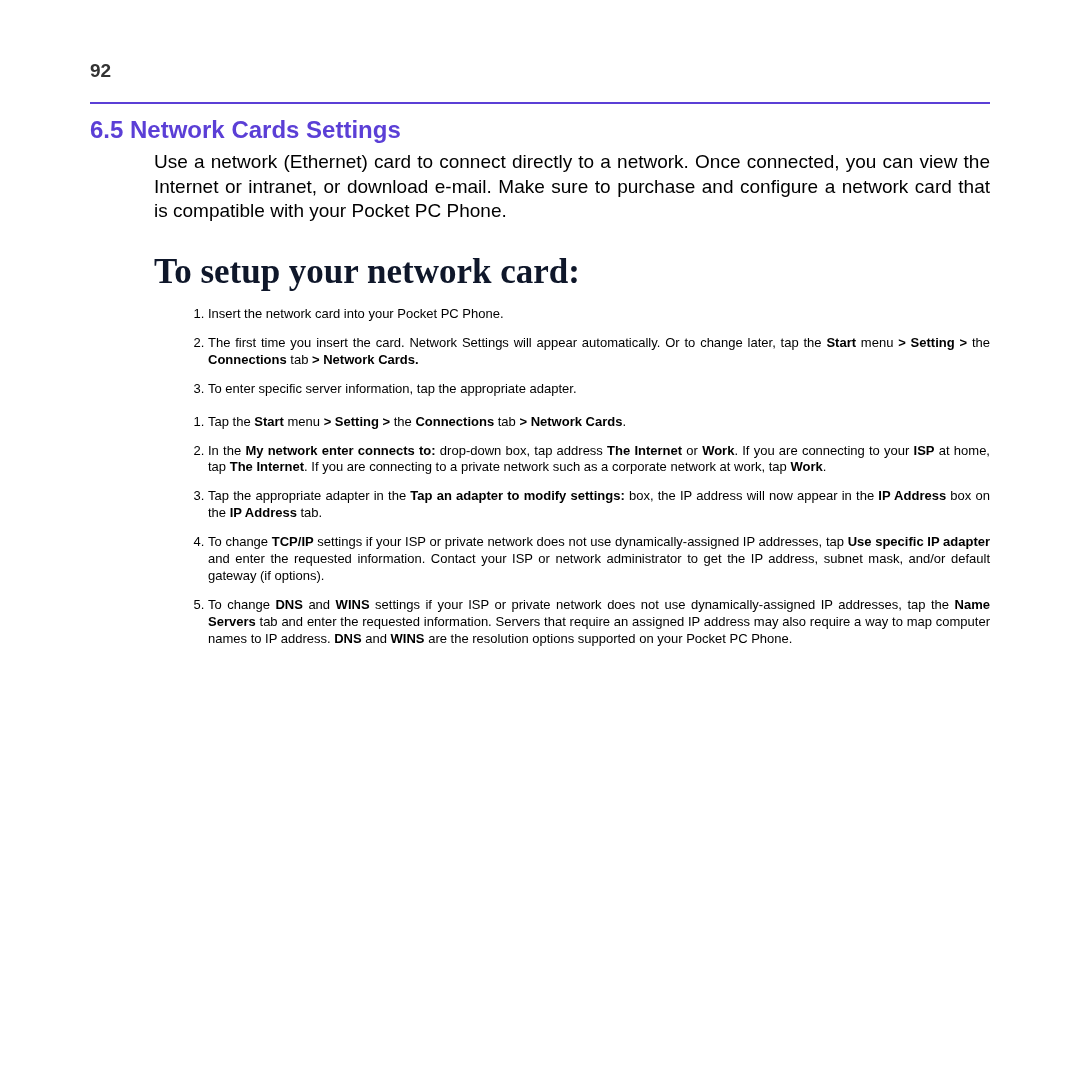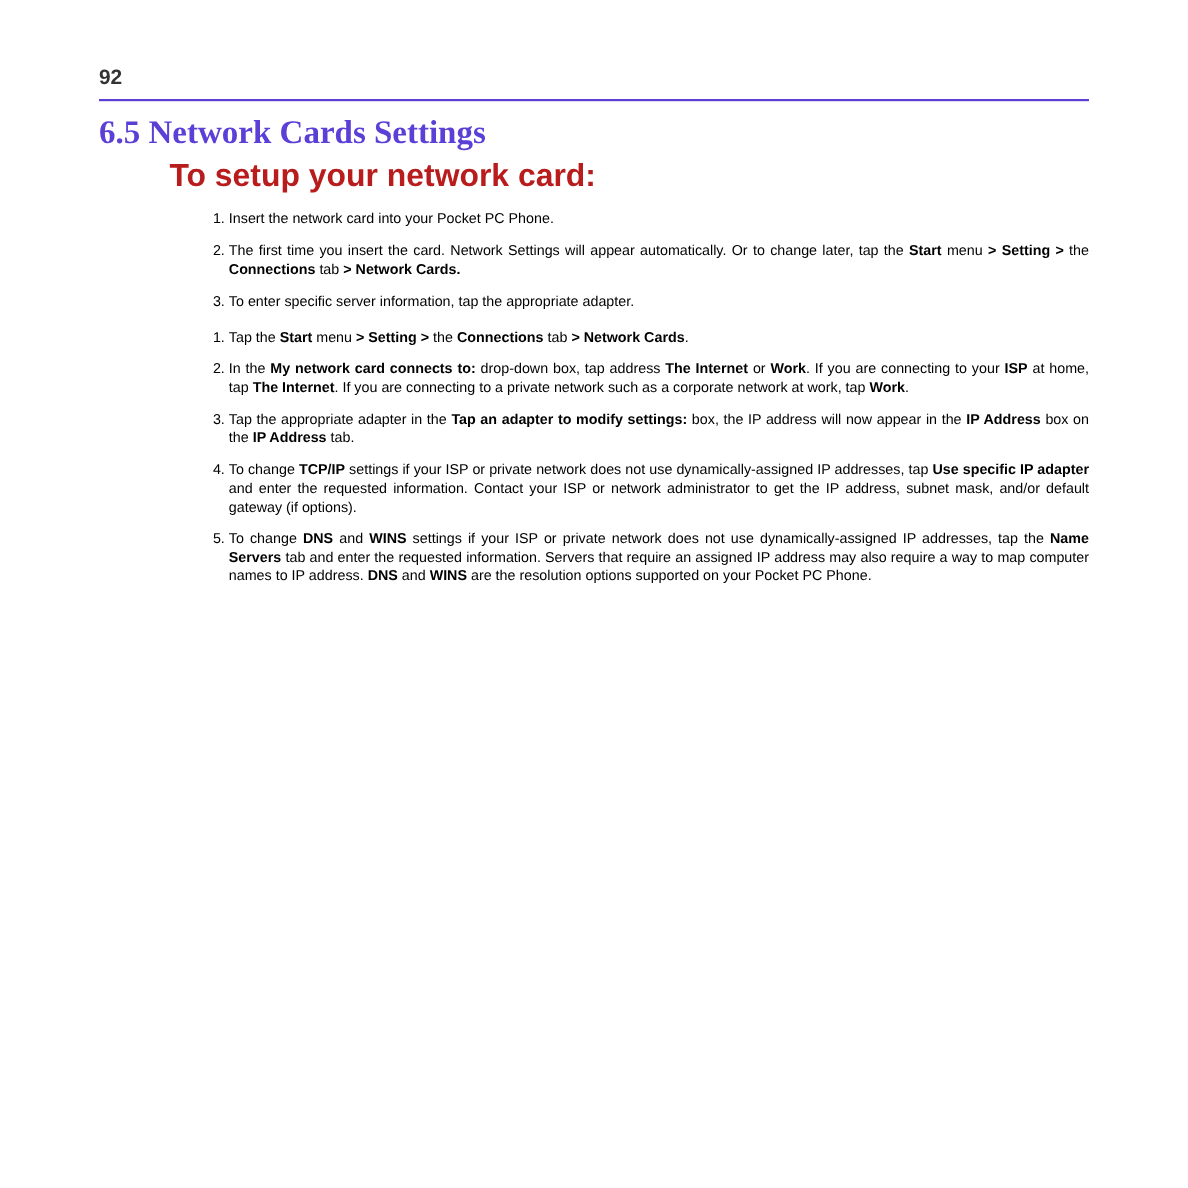--- a/index.html
+++ b/index.html
@@ -12,53 +12,53 @@
     color: #000000;
   }
   .page {
     padding: 60px 90px 40px 90px;
   }
   .running-head {
     display: flex;
     align-items: baseline;
     gap: 18px;
     border-bottom: 2px solid #5b3fd6;
-    padding-bottom: 8px;
+    padding-bottom: 20px;
     margin-bottom: 12px;
     text-align: right;
   }
   .page-number {
     font-weight: bold;
     font-size: 19px;
     color: #333;
   }
   .manual-title {
     font-weight: bold;
     font-size: 19px;
     color: #555;
     font-family: "Trebuchet MS", Verdana, sans-serif;
   }
   .section-heading {
     color: #5b3fd6;
-    font-family: Liberation Serif, serif;
+    font-family: Liberation Sans, sans-serif;
     font-weight: bold;
-    font-size: 30px;
+    font-size: 24px;
     margin: 0 0 6px 0;
   }
   .intro {
     font-size: 19px;
     line-height: 1.3;
     margin: 0 0 28px 64px;
     text-align: justify;
   }
   .sub-heading {
-    color: #b91c1c;
-    font-family: Liberation Sans, sans-serif;
+    color: #0f172a;
+    font-family: Liberation Serif, serif;
     font-weight: bold;
-    font-size: 29px;
+    font-size: 35px;
     margin: 0 0 14px 64px;
   }
   ol.steps {
     margin: 0 0 16px 64px;
     padding-left: 54px;
     font-size: 13px;
     line-height: 1.3;
   }
   ol.steps li {
     margin-bottom: 12px;
@@ -74,39 +74,40 @@
 <body>
 
 <div class="page">
 
   <div class="running-head">
     <span class="page-number">92</span>
   </div>
 
   <h1 class="section-heading">6.5  Network Cards Settings</h1>
 
+  <p class="intro">Use a network (Ethernet) card to connect directly to a network. Once connected, you can view the Internet or intranet, or download e-mail. Make sure to purchase and configure a network card that is compatible with your Pocket PC Phone.</p>
 
   <h2 class="sub-heading">To setup your network card:</h2>
 
   <ol class="steps">
     <li>Insert the network card into your Pocket PC Phone.</li>
     <li>
       <span>The first time you insert the card.  Network Settings will appear automatically. Or to change later, tap the </span><b>Start</b><span> menu </span><b>&gt; Setting &gt;</b><span> the </span><b>Connections</b><span> tab </span><b>&gt; Network Cards.</b>
     </li>
     <li>To enter specific server information, tap the appropriate adapter.</li>
   </ol>
 
 
 
   <ol class="steps">
     <li>
       <span>Tap the </span><b>Start</b><span> menu </span><b>&gt; Setting &gt;</b><span> the </span><b>Connections</b><span> tab </span><b>&gt; Network Cards</b><span>.</span>
     </li>
     <li>
-      <span>In the </span><b>My network card connects to:</b><span> drop-down box, tap address </span><b>The Internet</b><span> or </span><b>Work</b><span>. If you are connecting to your </span><b>ISP</b><span> at home, tap </span><b>The Internet</b><span>. If you are connecting to a private network such as a corporate network at work, tap </span><b>Work</b><span>.</span>
+      <span>In the </span><b>My network enter connects to:</b><span> drop-down box, tap address </span><b>The Internet</b><span> or </span><b>Work</b><span>. If you are connecting to your </span><b>ISP</b><span> at home, tap </span><b>The Internet</b><span>. If you are connecting to a private network such as a corporate network at work, tap </span><b>Work</b><span>.</span>
     </li>
     <li>
       <span>Tap the appropriate adapter in the </span><b>Tap an adapter to modify settings:</b><span> box, the IP address will now appear in the </span><b>IP Address</b><span> box on the </span><b>IP Address</b><span> tab.</span>
     </li>
     <li>
       <span>To change </span><b>TCP/IP</b><span> settings if your ISP or private network does not use dynamically-assigned IP addresses, tap </span><b>Use specific IP adapter</b><span> and enter the requested information. Contact your ISP or network administrator to get the IP address, subnet mask, and/or default gateway (if options).</span>
     </li>
     <li>
       <span>To change </span><b>DNS</b><span> and </span><b>WINS</b><span> settings if your ISP or private network does not use dynamically-assigned IP addresses, tap the </span><b>Name Servers</b><span> tab and enter the requested information. Servers that require an assigned IP address may also require a way to map computer names to IP address. </span><b>DNS</b><span> and </span><b>WINS</b><span> are the resolution options supported on your Pocket PC Phone.</span>
     </li>

